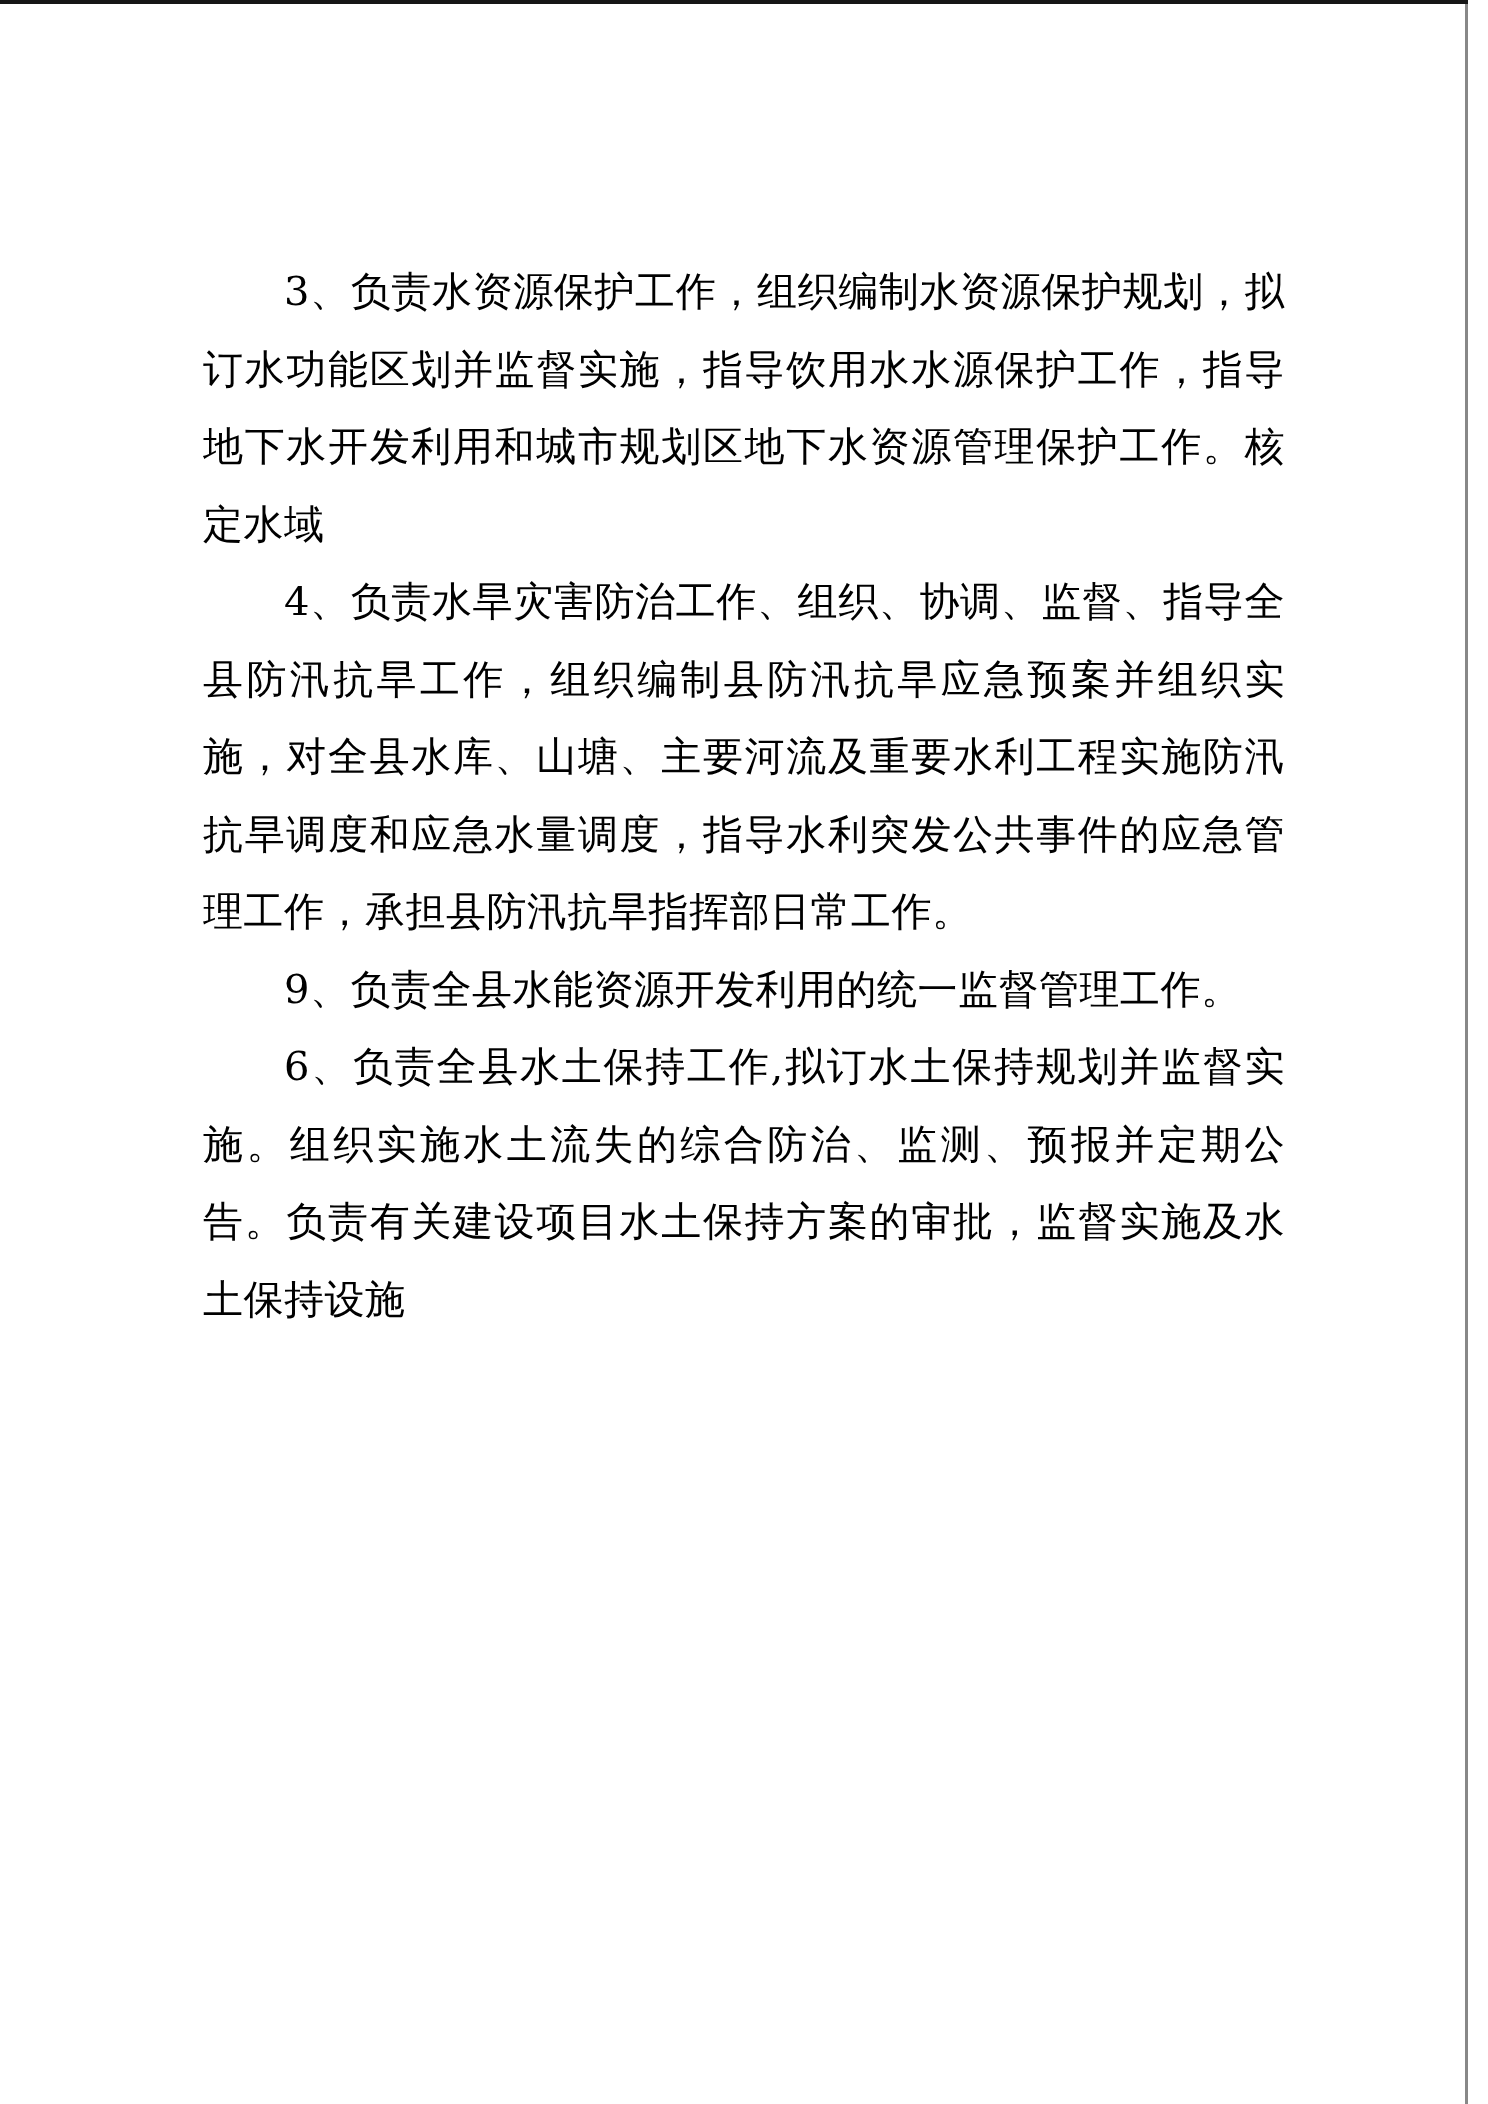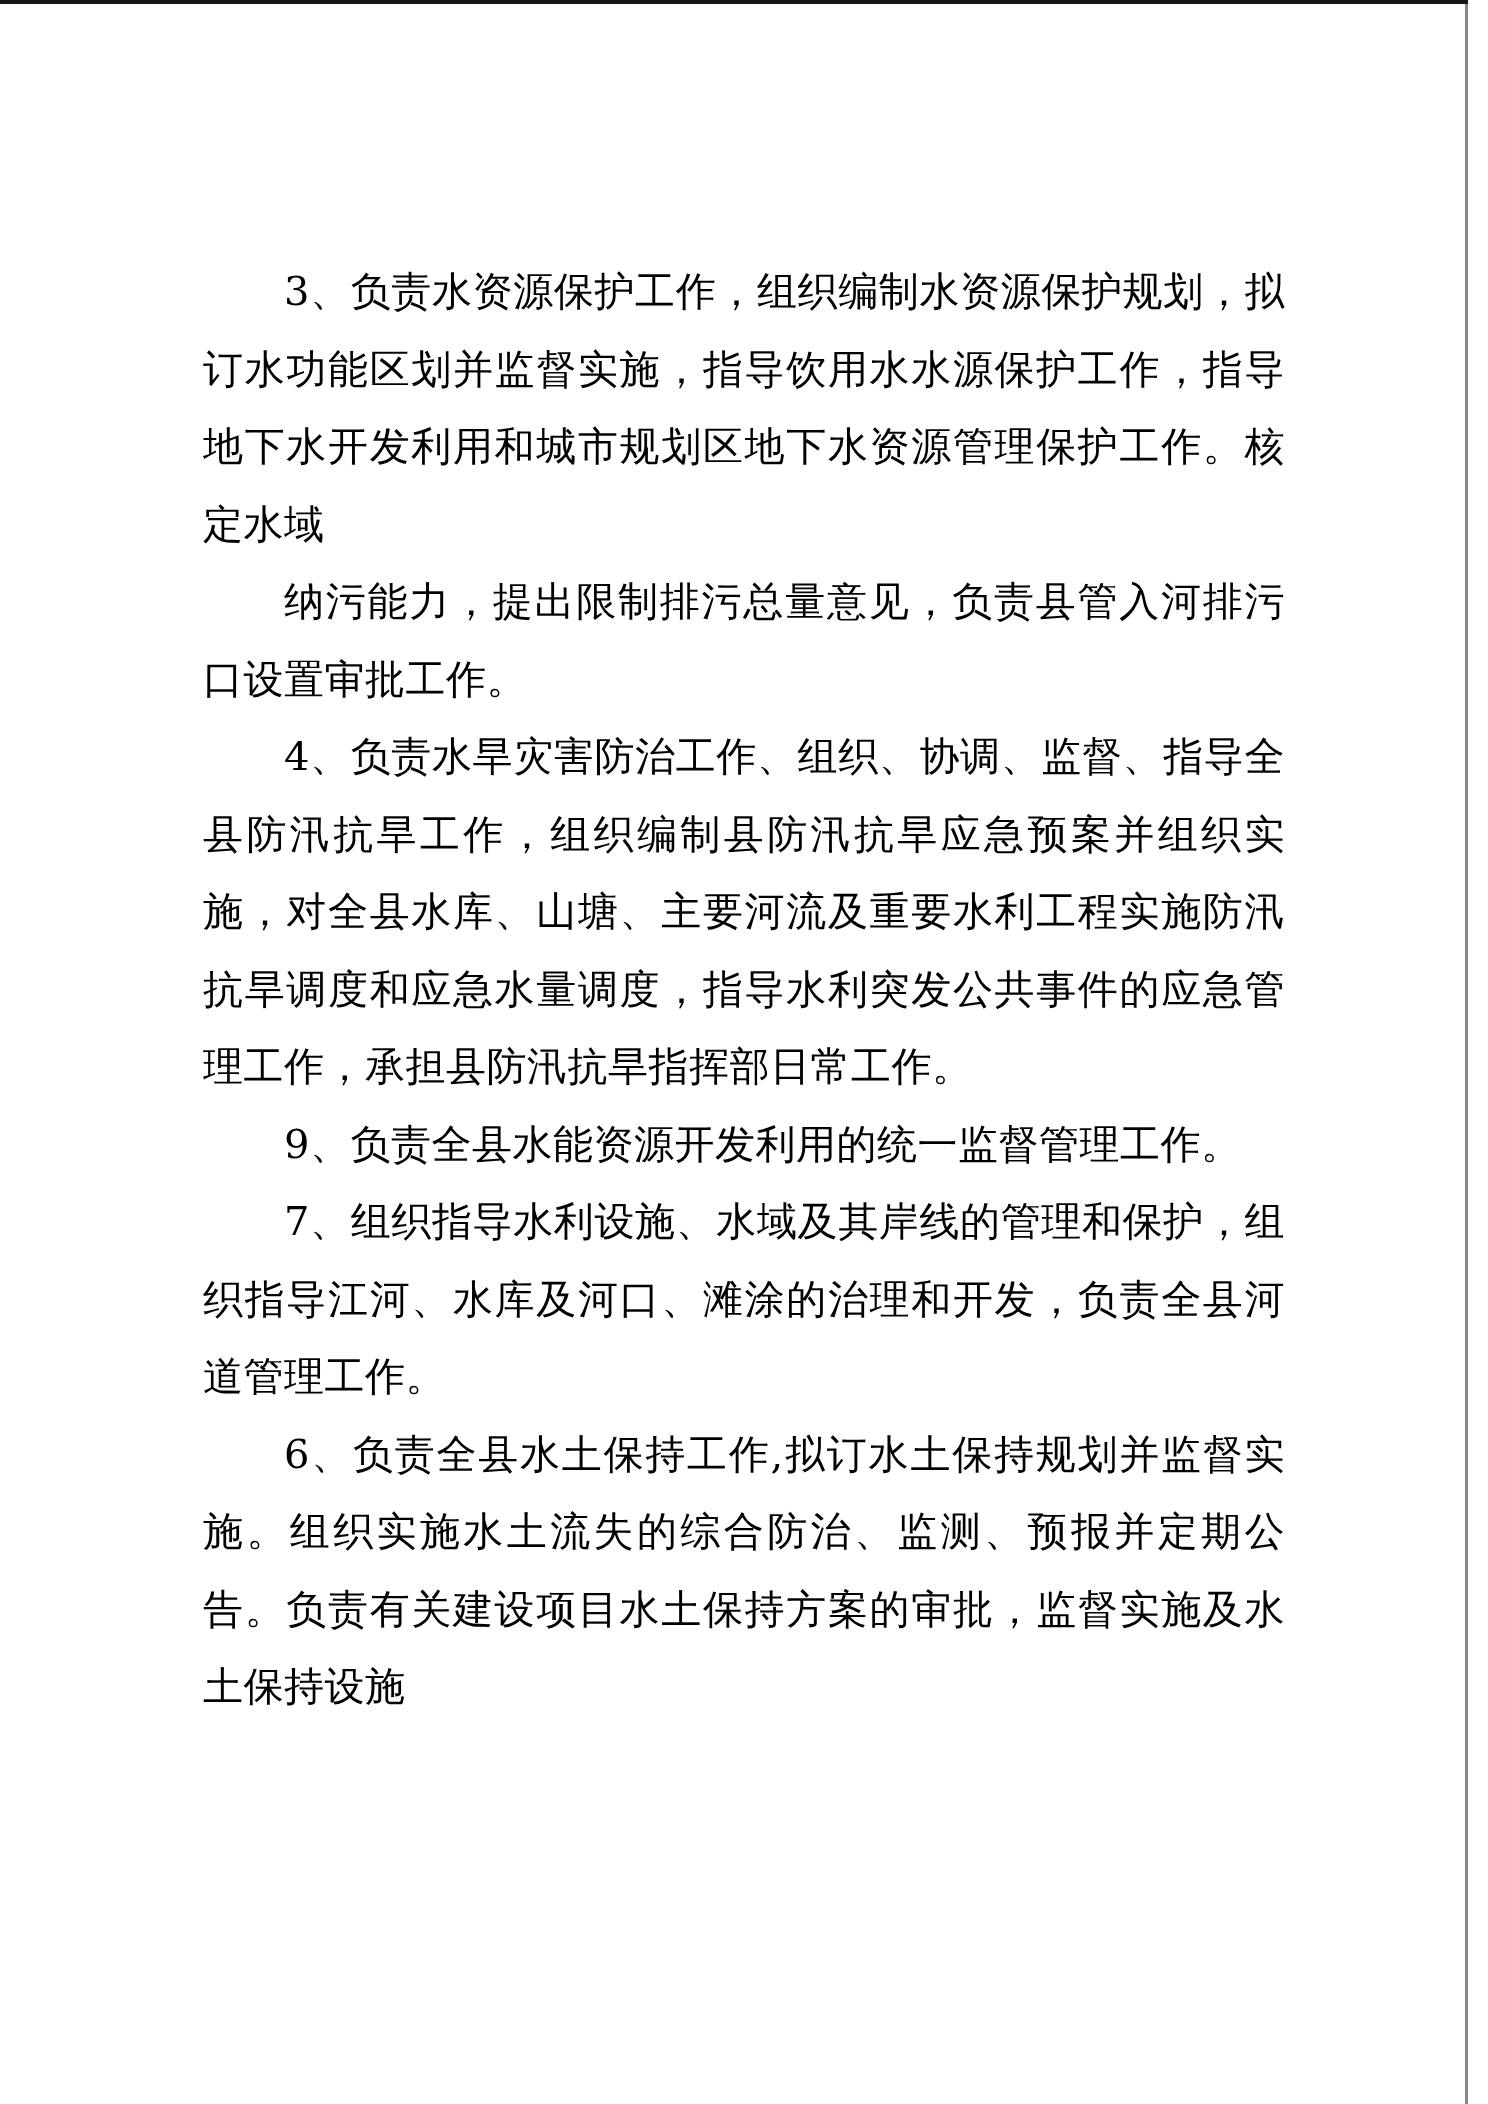--- a/index.html
+++ b/index.html
@@ -44,19 +44,17 @@
     text-indent: 81px;
   }
 </style>
 </head>
 <body>
 
 <div class="page">
   <div class="right-edge"></div>
   <div class="text-block">
     <p>3、负责水资源保护工作，组织编制水资源保护规划，拟订水功能区划并监督实施，指导饮用水水源保护工作，指导地下水开发利用和城市规划区地下水资源管理保护工作。核定水域</p>
-    <p>纳污能力，提出限制排污总量意见，负责县管入河排污口设置审批工作。</p>
     <p>4、负责水旱灾害防治工作、组织、协调、监督、指导全县防汛抗旱工作，组织编制县防汛抗旱应急预案并组织实施，对全县水库、山塘、主要河流及重要水利工程实施防汛抗旱调度和应急水量调度，指导水利突发公共事件的应急管理工作，承担县防汛抗旱指挥部日常工作。</p>
     <p>9、负责全县水能资源开发利用的统一监督管理工作。</p>
-    <p>7、组织指导水利设施、水域及其岸线的管理和保护，组织指导江河、水库及河口、滩涂的治理和开发，负责全县河道管理工作。</p>
     <p>6、负责全县水土保持工作,拟订水土保持规划并监督实施。组织实施水土流失的综合防治、监测、预报并定期公告。负责有关建设项目水土保持方案的审批，监督实施及水土保持设施</p>
   </div>
 </div>
 
 </body></html>

